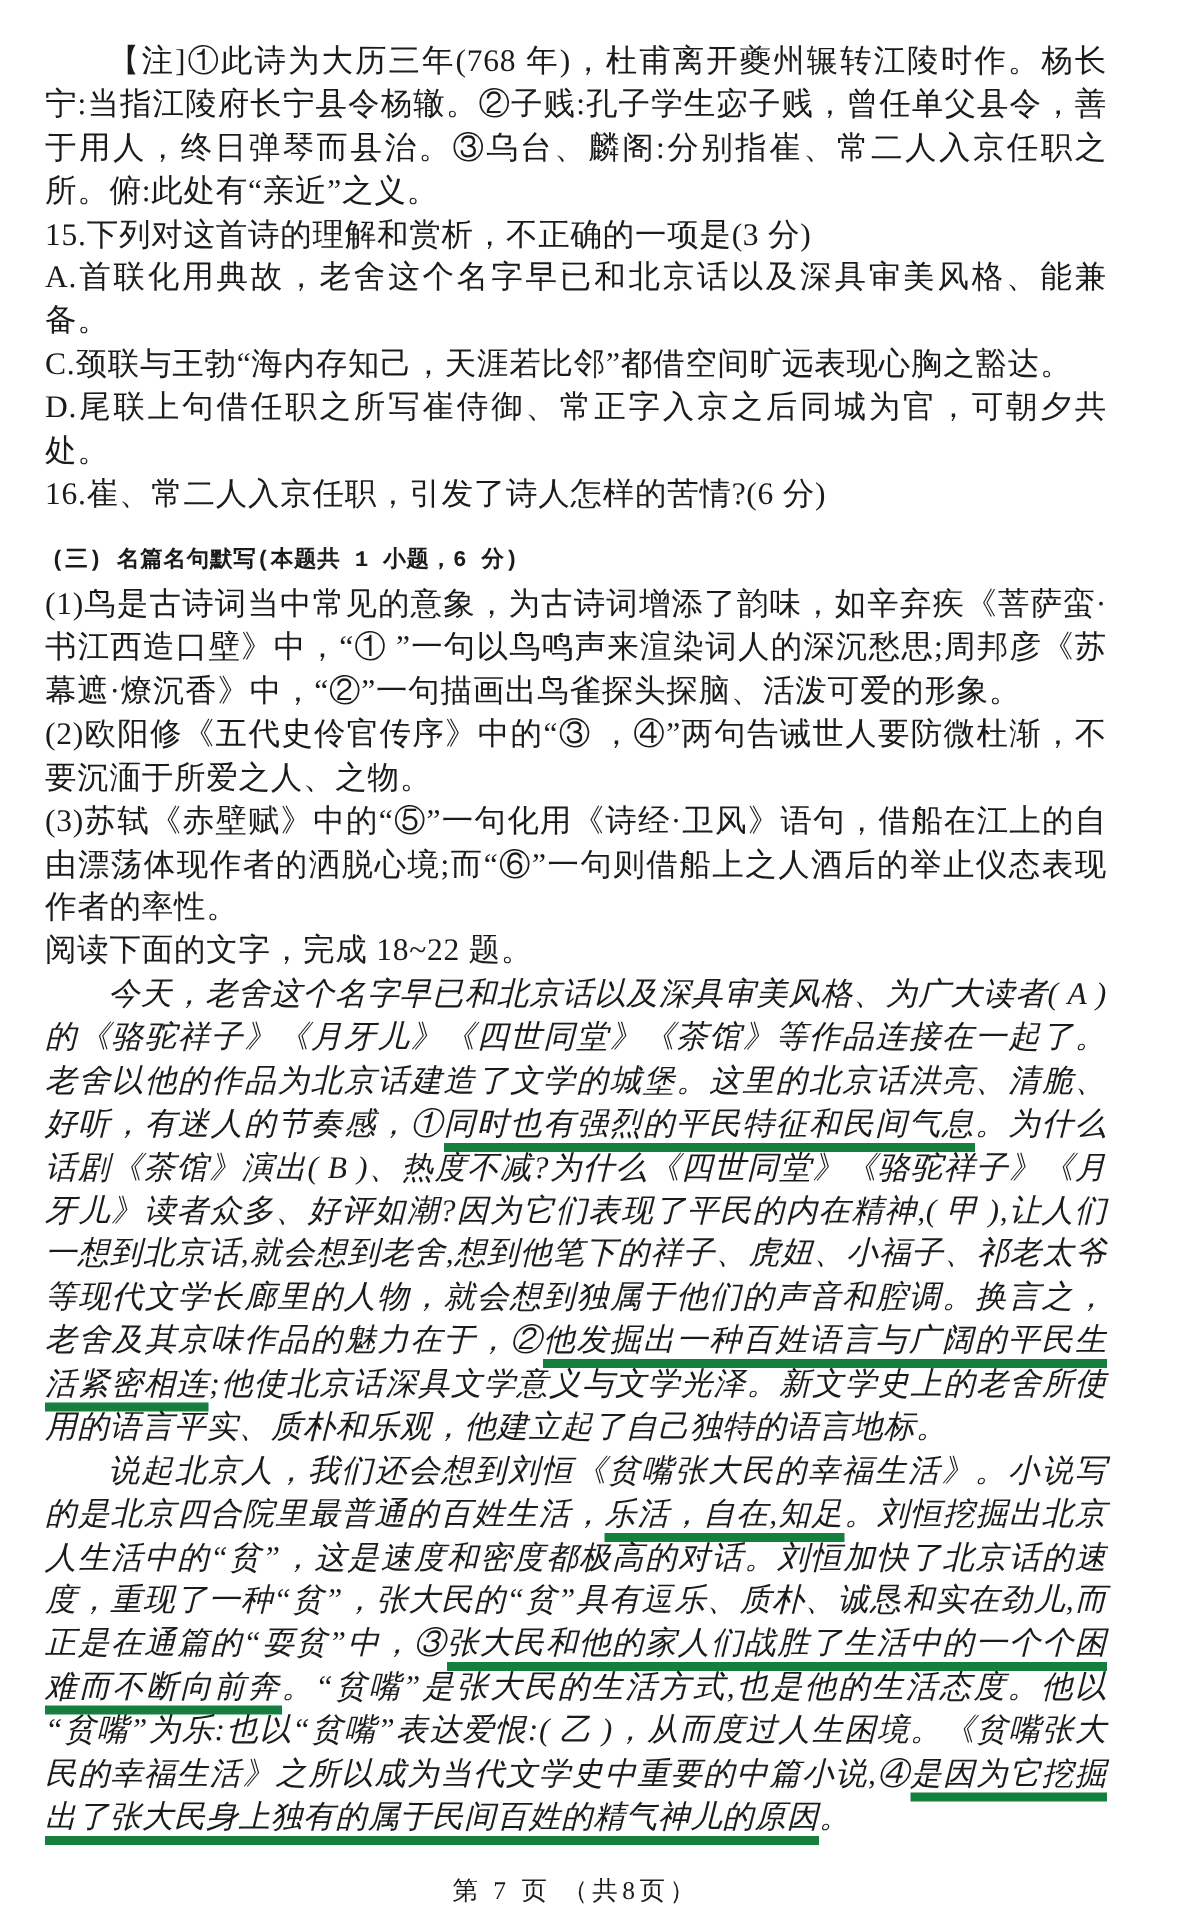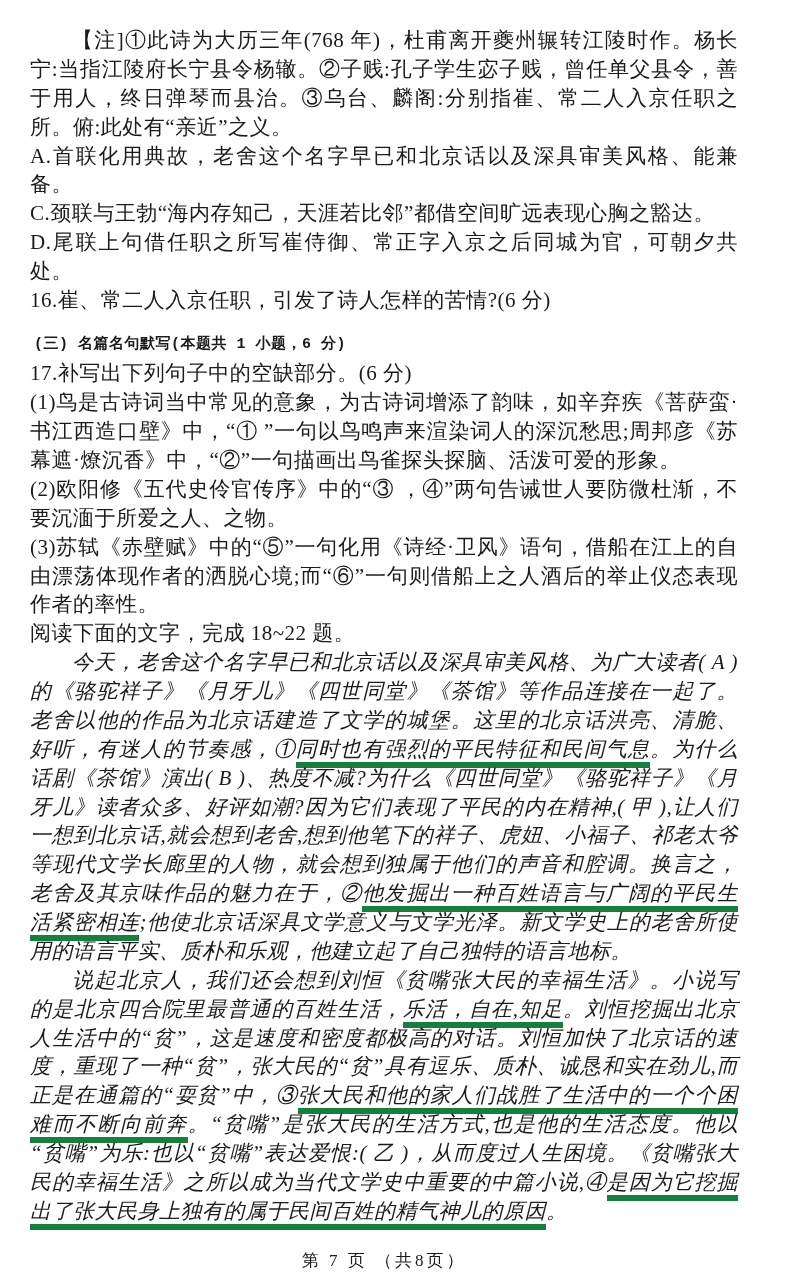--- a/index.html
+++ b/index.html
@@ -52,27 +52,27 @@
     font-style: normal;
   }
 </style>
 </head>
 <body>
 
 <div class="page">
 
   <p class="para indent"><span>【注]①此诗为大历三年(768 年)，杜甫离开夔州辗转江陵时作。杨长宁:当指江陵府长宁县令杨辙。②子贱:孔子学生宓子贱，曾任单父县令，善于用人，终日弹琴而县治。③乌台、麟阁:分别指崔、常二人入京任职之所。俯:此处有“亲近”之义。</span></p>
 
+  <p class="para"><span>15.下列对这首诗的理解和赏析，不正确的一项是(3 分)</span></p>
   <p class="para"><span>A.首联化用典故，老舍这个名字早已和北京话以及深具审美风格、能兼备。</span></p>
   <p class="para"><span>C.颈联与王勃“海内存知己，天涯若比邻”都借空间旷远表现心胸之豁达。</span></p>
   <p class="para"><span>D.尾联上句借任职之所写崔侍御、常正字入京之后同城为官，可朝夕共处。</span></p>
   <p class="para"><span>16.崔、常二人入京任职，引发了诗人怎样的苦情?(6 分)</span></p>
 
   <h2 class="heading"><span>(三) 名篇名句默写(本题共 1 小题，6 分)</span></h2>
-  <p class="para"><span>17.补写出下列句子中的空缺部分。(6 分)</span></p>
   <p class="para"><span>(1)鸟是古诗词当中常见的意象，为古诗词增添了韵味，如辛弃疾《菩萨蛮·书江西造口壁》中，“① ”一句以鸟鸣声来渲染词人的深沉愁思;周邦彦《苏幕遮·燎沉香》中，“②”一句描画出鸟雀探头探脑、活泼可爱的形象。</span></p>
   <p class="para"><span>(2)欧阳修《五代史伶官传序》中的“③ ，④”两句告诫世人要防微杜渐，不要沉湎于所爱之人、之物。</span></p>
   <p class="para"><span>(3)苏轼《赤壁赋》中的“⑤”一句化用《诗经·卫风》语句，借船在江上的自由漂荡体现作者的洒脱心境;而“⑥”一句则借船上之人酒后的举止仪态表现作者的率性。</span></p>
 
   <p class="para"><span>阅读下面的文字，完成 18~22 题。</span></p>
   <p class="para indent kai"><span>今天，老舍这个名字早已和北京话以及深具审美风格、为广大读者( A )的《骆驼祥子》《月牙儿》《四世同堂》《茶馆》等作品连接在一起了。老舍以他的作品为北京话建造了文学的城堡。这里的北京话洪亮、清脆、好听，有迷人的节奏感，①</span><span class="u">同时也有强烈的平民特征和民间气息</span><span>。为什么话剧《茶馆》演出( B )、热度不减?为什么《四世同堂》《骆驼祥子》《月牙儿》读者众多、好评如潮?因为它们表现了平民的内在精神,( 甲 ),让人们一想到北京话,就会想到老舍,想到他笔下的祥子、虎妞、小福子、祁老太爷等现代文学长廊里的人物，就会想到独属于他们的声音和腔调。换言之，老舍及其京味作品的魅力在于，②</span><span class="u">他发掘出一种百姓语言与广阔的平民生活紧密相连</span><span>;他使北京话深具文学意义与文学光泽。新文学史上的老舍所使用的语言平实、质朴和乐观，他建立起了自己独特的语言地标。</span></p>
   <p class="para indent kai"><span>说起北京人，我们还会想到刘恒《贫嘴张大民的幸福生活》。小说写的是北京四合院里最普通的百姓生活，</span><span class="u">乐活，自在,知足</span><span>。刘恒挖掘出北京人生活中的“贫”，这是速度和密度都极高的对话。刘恒加快了北京话的速度，重现了一种“贫”，张大民的“贫”具有逗乐、质朴、诚恳和实在劲儿,而正是在通篇的“耍贫”中，③</span><span class="u">张大民和他的家人们战胜了生活中的一个个困难而不断向前奔</span><span>。“贫嘴”是张大民的生活方式,也是他的生活态度。他以“贫嘴”为乐:也以“贫嘴”表达爱恨:( 乙 )，从而度过人生困境。《贫嘴张大民的幸福生活》之所以成为当代文学史中重要的中篇小说,④</span><span class="u">是因为它挖掘出了张大民身上独有的属于民间百姓的精气神儿的原因</span><span>。</span></p>
 
   <div class="footer">第 7 页 （共8页）</div>
 

